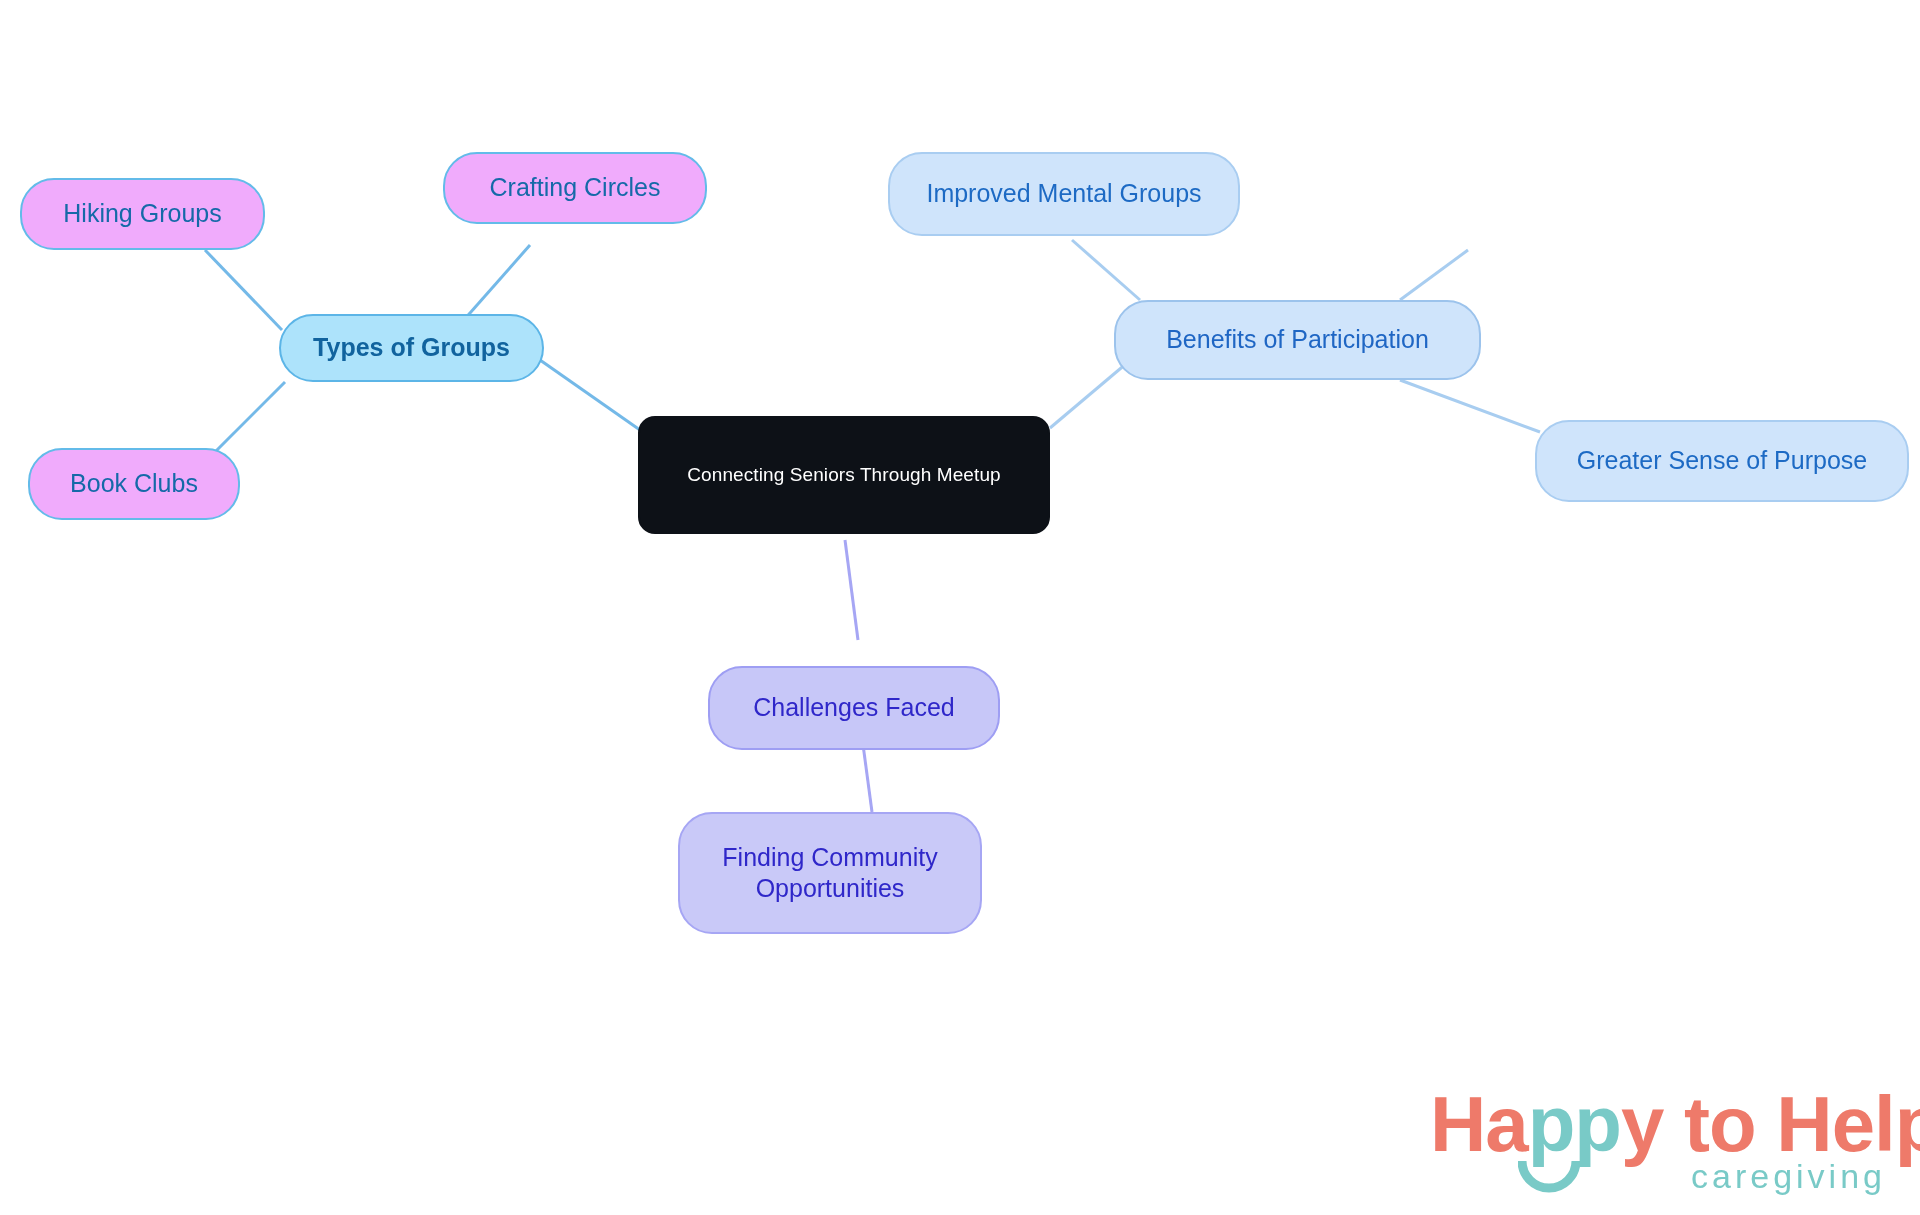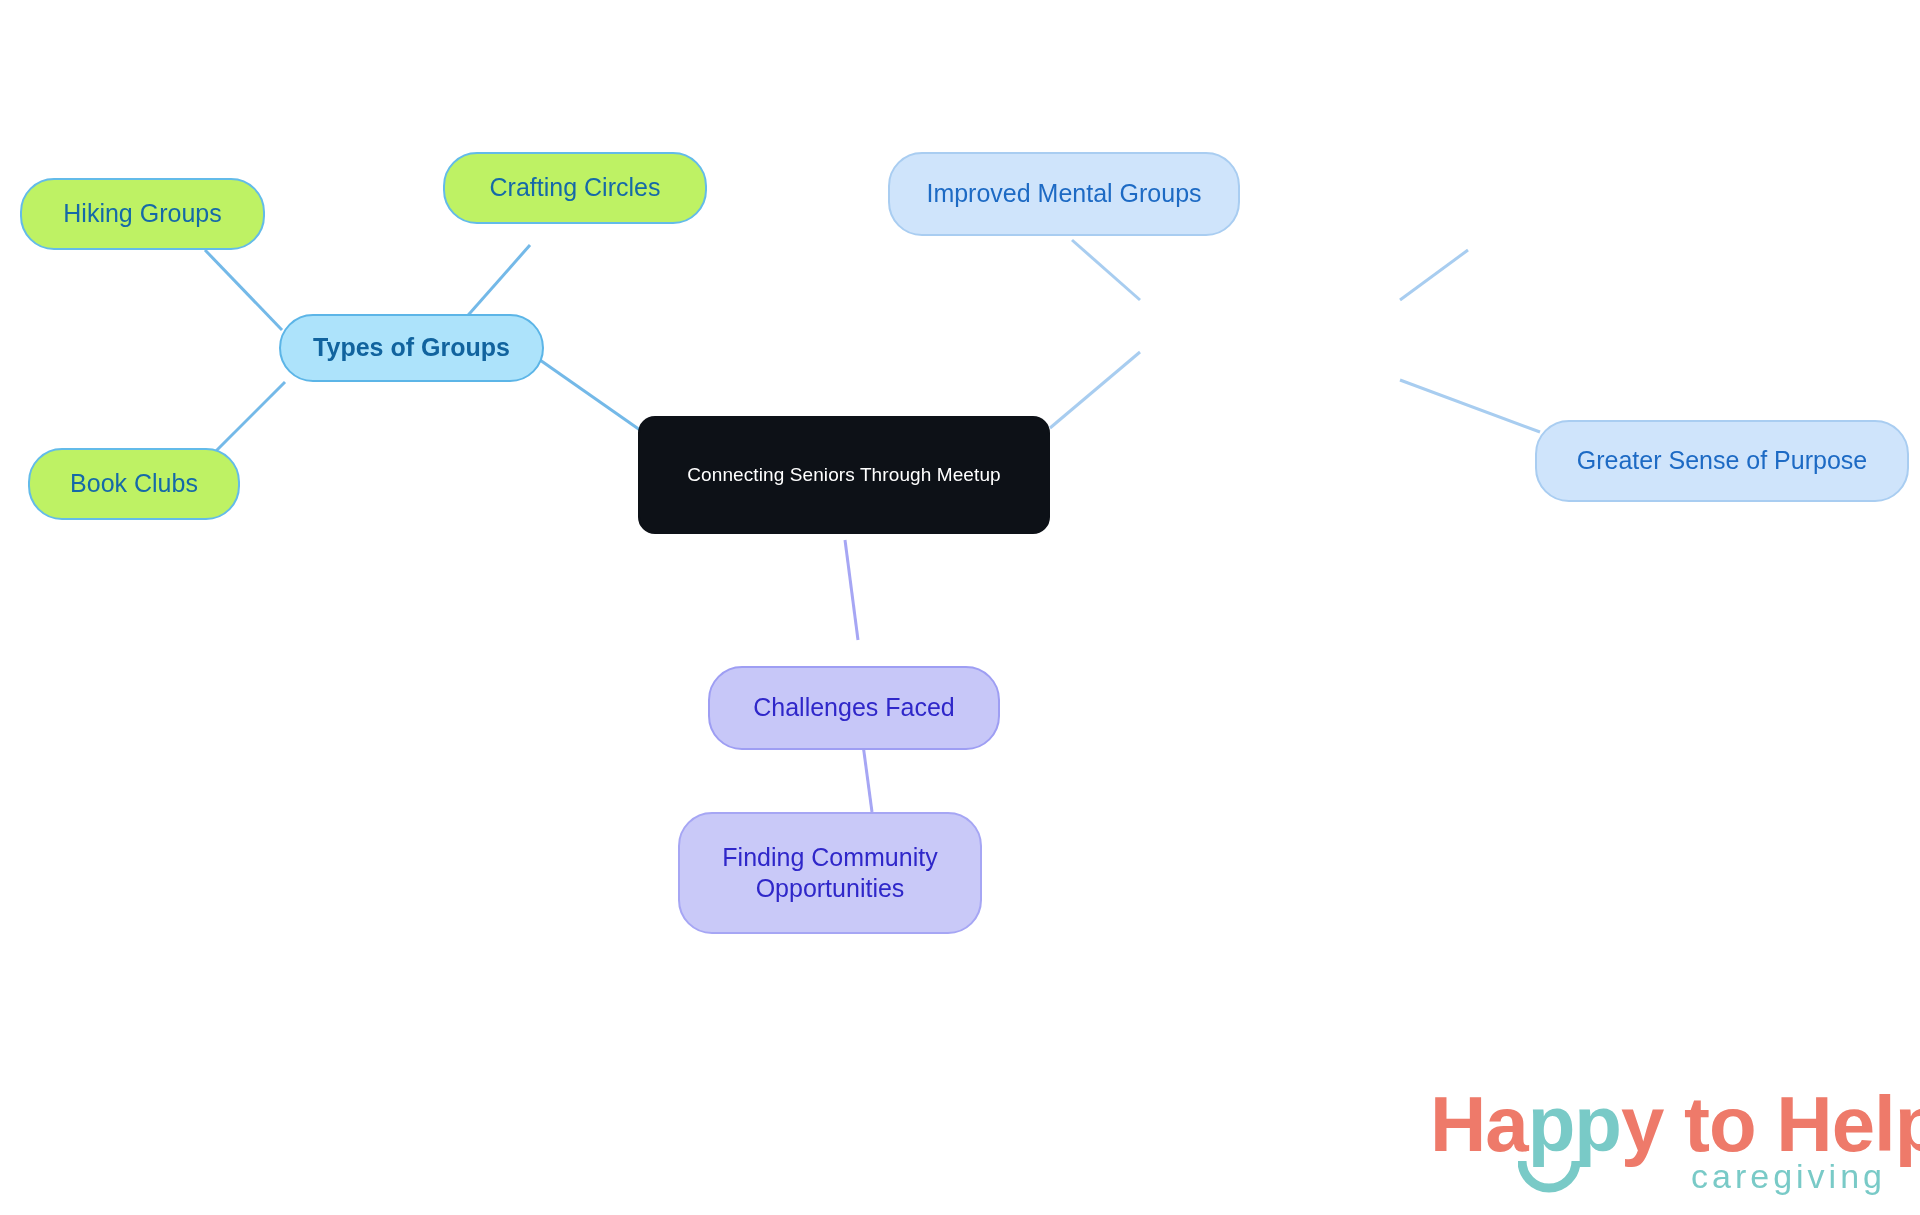--- a/index.html
+++ b/index.html
@@ -52,21 +52,21 @@
     letter-spacing: .1px;
   }
   .node.blue-mid {
     background: #ade3fb;
     border-color: #5cb5e7;
     color: #11639e;
     font-size: 25px;
     font-weight: bold;
   }
   .node.blue-leaf {
-    background: #bef264;
+    background: #f0abfc;
     border-color: #63bbe9;
     color: #1569a8;
     font-size: 25px;
   }
   .node.pale-mid {
     background: #cfe4fb;
     border-color: #9cc3ec;
     color: #1f66c4;
     font-size: 25px;
   }
@@ -158,20 +158,21 @@
   <div class="node root" style="left:638px; top:416px; width:412px; height:118px;">Connecting Seniors Through Meetup</div>
 
   <div class="node blue-mid" style="left:279px; top:314px; width:265px; height:68px;">Types of Groups</div>
 
   <div class="node blue-leaf" style="left:20px; top:178px; width:245px; height:72px;">Hiking Groups</div>
 
   <div class="node blue-leaf" style="left:443px; top:152px; width:264px; height:72px;">Crafting Circles</div>
 
   <div class="node blue-leaf" style="left:28px; top:448px; width:212px; height:72px;">Book Clubs</div>
 
+  <div class="node pale-mid" style="left:1114px; top:300px; width:367px; height:80px;">Benefits of Participation</div>
 
   <div class="node pale-leaf" style="left:888px; top:152px; width:352px; height:84px;">Improved Mental Groups</div>
 
 
   <div class="node pale-leaf" style="left:1535px; top:420px; width:374px; height:82px;">Greater Sense of Purpose</div>
 
   <div class="node violet-mid" style="left:708px; top:638px; width:292px; height:84px;margin-top:28px;">Challenges Faced</div>
 
   <div class="node violet-leaf" style="left:678px; top:812px; width:304px; height:122px;">Finding Community
 Opportunities</div>

